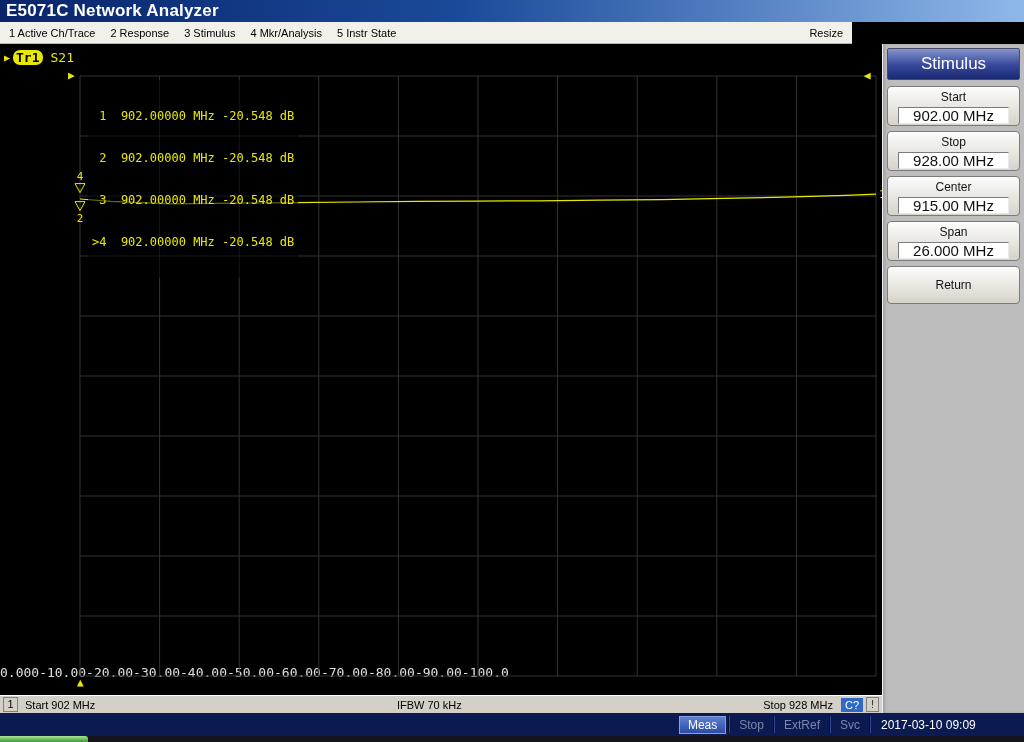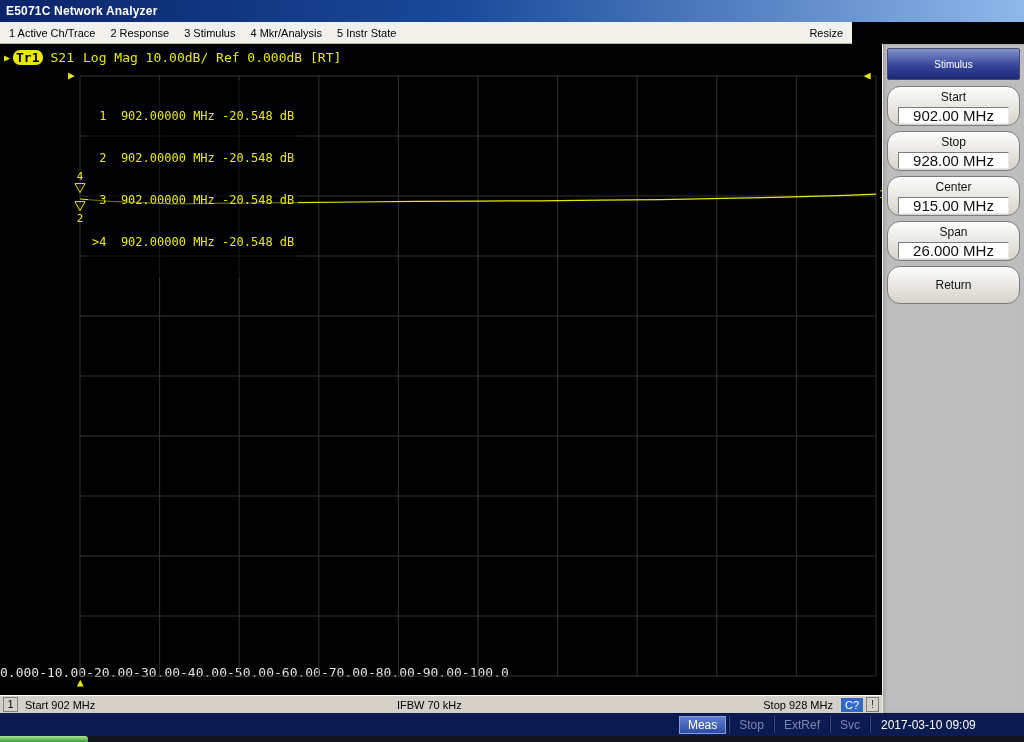--- a/index.html
+++ b/index.html
@@ -3,21 +3,21 @@
 <meta charset="utf-8">
 <style>
   html,body{margin:0;padding:0;}
   body{width:1024px;height:742px;overflow:hidden;background:#000;font-family:"Liberation Sans",sans-serif;}
   .screen{position:relative;width:1024px;height:742px;background:#000;overflow:hidden;}
 
   
   .titlebar{position:absolute;left:0;top:0;width:1024px;height:22px;
     background:linear-gradient(to right,#0a246a 0%,#1a4a9a 45%,#8fb8ea 100%);
     display:flex;align-items:center;padding-left:6px;box-sizing:border-box;}
-  .titlebar-text{color:#fff;font-size:12px;font-weight:bold;letter-spacing:.2px;}
+  .titlebar-text{color:#fff;font-size:17px;font-weight:bold;letter-spacing:.2px;}
 
   
   .menubar{position:absolute;left:0;top:22px;width:852px;height:22px;background:#f1f0ea;
     border-bottom:1px solid #b9b5ab;box-sizing:border-box;display:flex;align-items:center;
     gap:15px;padding:0 9px;font-size:11px;color:#000;}
   .menu-item{cursor:default;white-space:nowrap;}
   .menu-resize{margin-left:auto;}
 
   
   .plot-region{position:absolute;left:0;top:44px;width:882px;height:651px;background:#000;
@@ -46,23 +46,23 @@
   .ch-center{margin:0 auto;}
   .cq-chip{background:#316ac5;color:#fff;padding:0 4px;height:14px;line-height:14px;margin-left:8px;}
   .warn-chip{border:1px solid #808080;width:11px;height:13px;line-height:13px;text-align:center;color:#333;margin-left:3px;}
 
   
   .softkeys{position:absolute;left:882px;top:44px;width:142px;height:669px;background:#bdbdbd;
     border-left:1px solid #f0f0f0;box-sizing:border-box;padding:4px 4px;
     box-shadow:inset 2px 0 3px rgba(0,0,0,.15);}
   .sk-title{height:30px;border:1px solid #4a4a6a;border-radius:2px;
     background:linear-gradient(#8494cc 0%,#36469a 55%,#1a2a74 100%);
-    color:#fff;font-size:10px;display:flex;align-items:center;justify-content:center;margin-bottom:6px;}
+    color:#fff;font-size:17px;display:flex;align-items:center;justify-content:center;margin-bottom:6px;}
   .softkey{height:40px;margin-bottom:5px;background:linear-gradient(#fcfcfb,#d6d3ca);
-    border:1px solid #7b7b7b;border-radius:13px;box-shadow:inset 0 1px 0 #fff;
+    border:1px solid #7b7b7b;border-radius:4px;box-shadow:inset 0 1px 0 #fff;
     box-sizing:border-box;padding-top:3px;text-align:center;font-size:12px;color:#111;cursor:pointer;}
   .sk-value{margin:3px 10px 0;height:15px;line-height:15px;background:#fff;font-size:15px;
     border:1px solid;border-color:#7b7b7b #e9e9e9 #e9e9e9 #7b7b7b;}
   .softkey-return{height:38px;margin-top:1px;display:flex;align-items:center;justify-content:center;padding-top:0;}
 
   
   .instrbar{position:absolute;left:0;top:713px;width:1024px;height:23px;background:#0c1a52;
     display:flex;align-items:center;font-size:12px;box-sizing:border-box;padding:0 13px;}
   .i-spacer{flex:1;}
   .chip-meas{background:linear-gradient(#5f7fd0,#2c4ba4);border:1px solid #8aa0dc;color:#fff;padding:1px 8px;}
@@ -92,21 +92,20 @@
     <span class="menu-item">5 Instr State</span>
     <span class="menu-item menu-resize">Resize</span>
   </div>
 
   <div class="plot-region">
 
     <div class="trace-header">
       <span class="hdr-arrow">▶</span>
       <span class="tr-chip">Tr1</span>
       <span class="tr-meas">S21</span>
-      <span>Log Mag 10.00dB/ Ref 0.000dB [RT]</span>
     </div>
 
     <div class="y-labels">
       <span>0.000</span>
       <span>-10.00</span>
       <span>-20.00</span>
       <span>-30.00</span>
       <span>-40.00</span>
       <span>-50.00</span>
       <span>-60.00</span>

